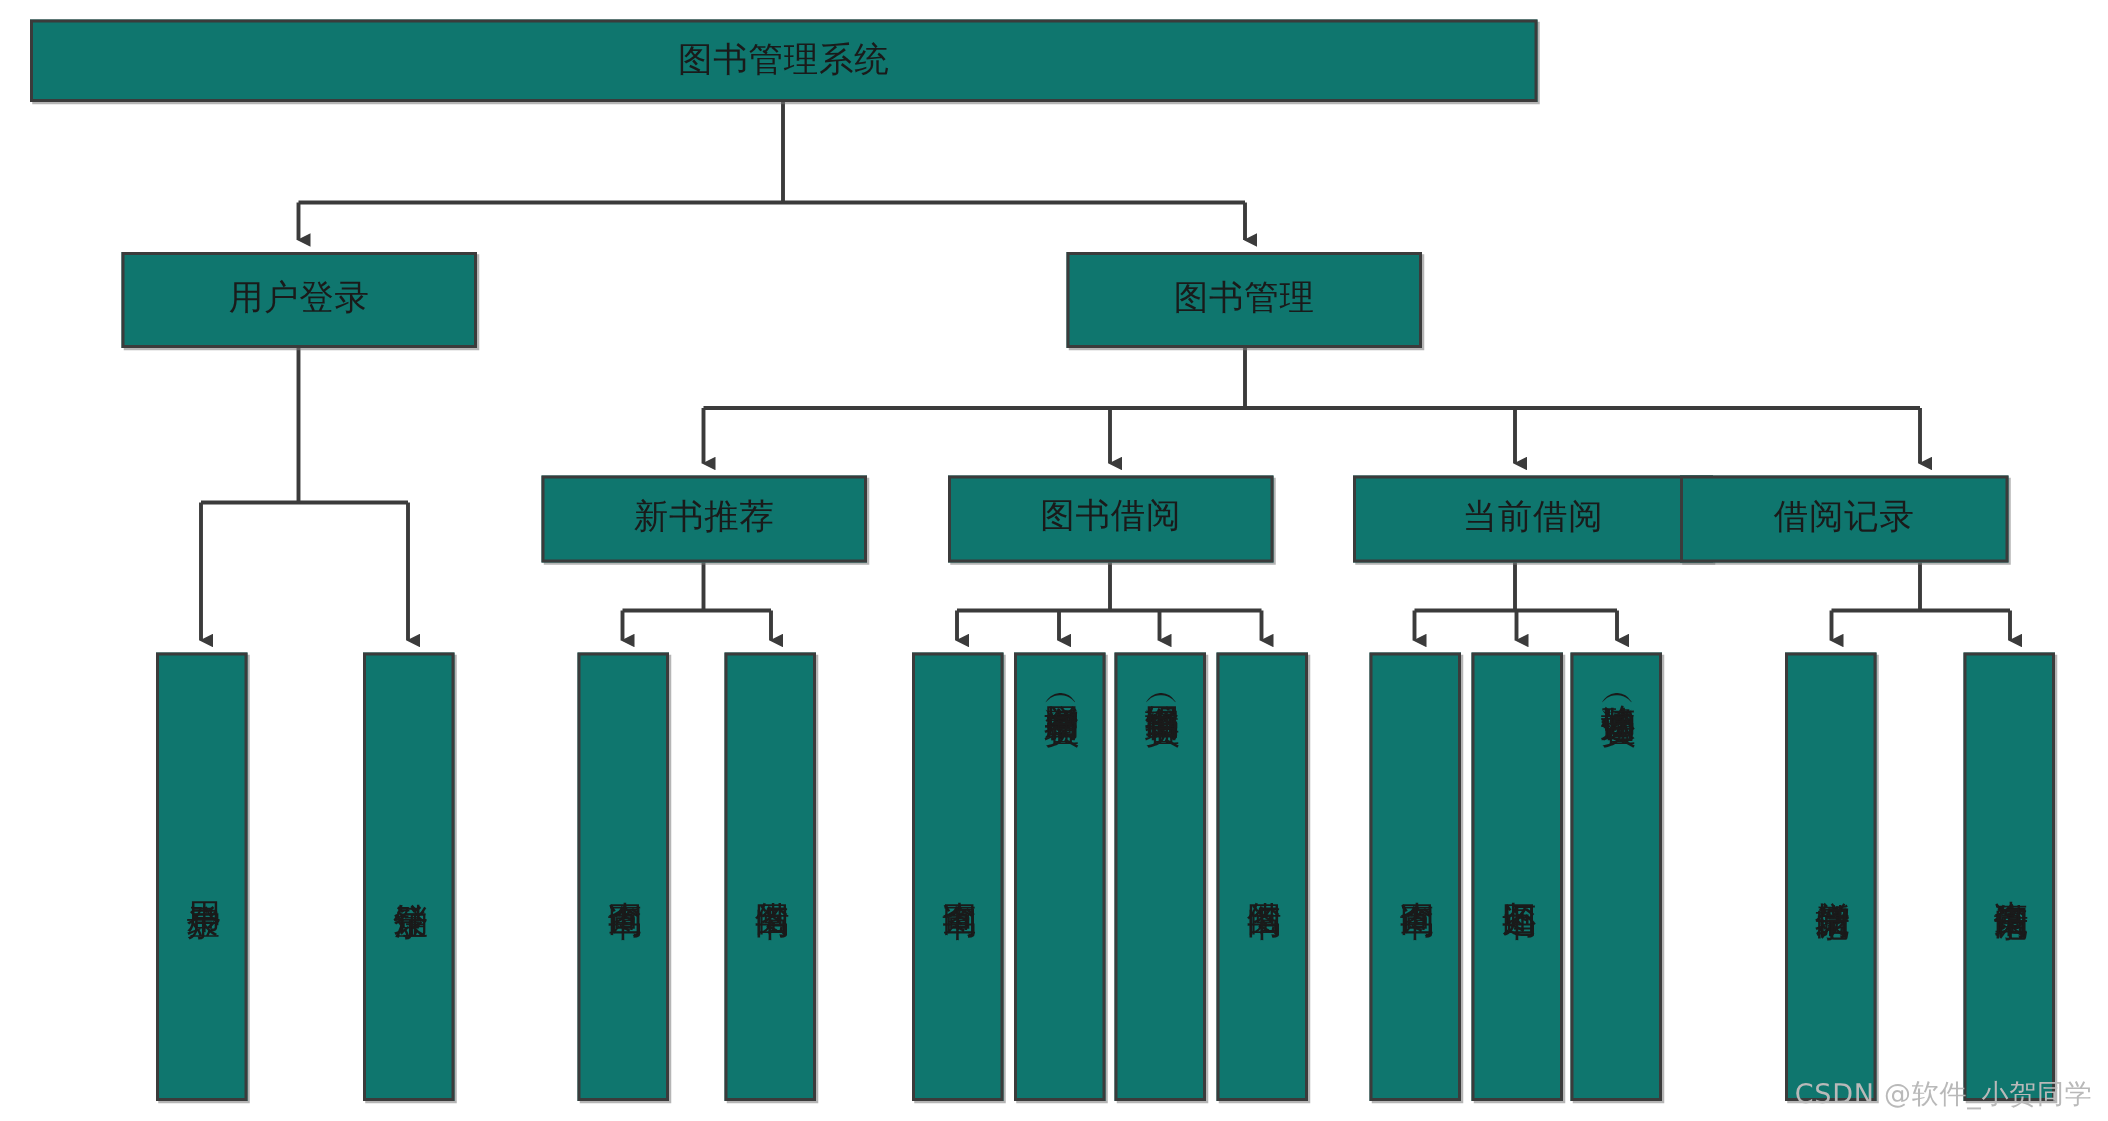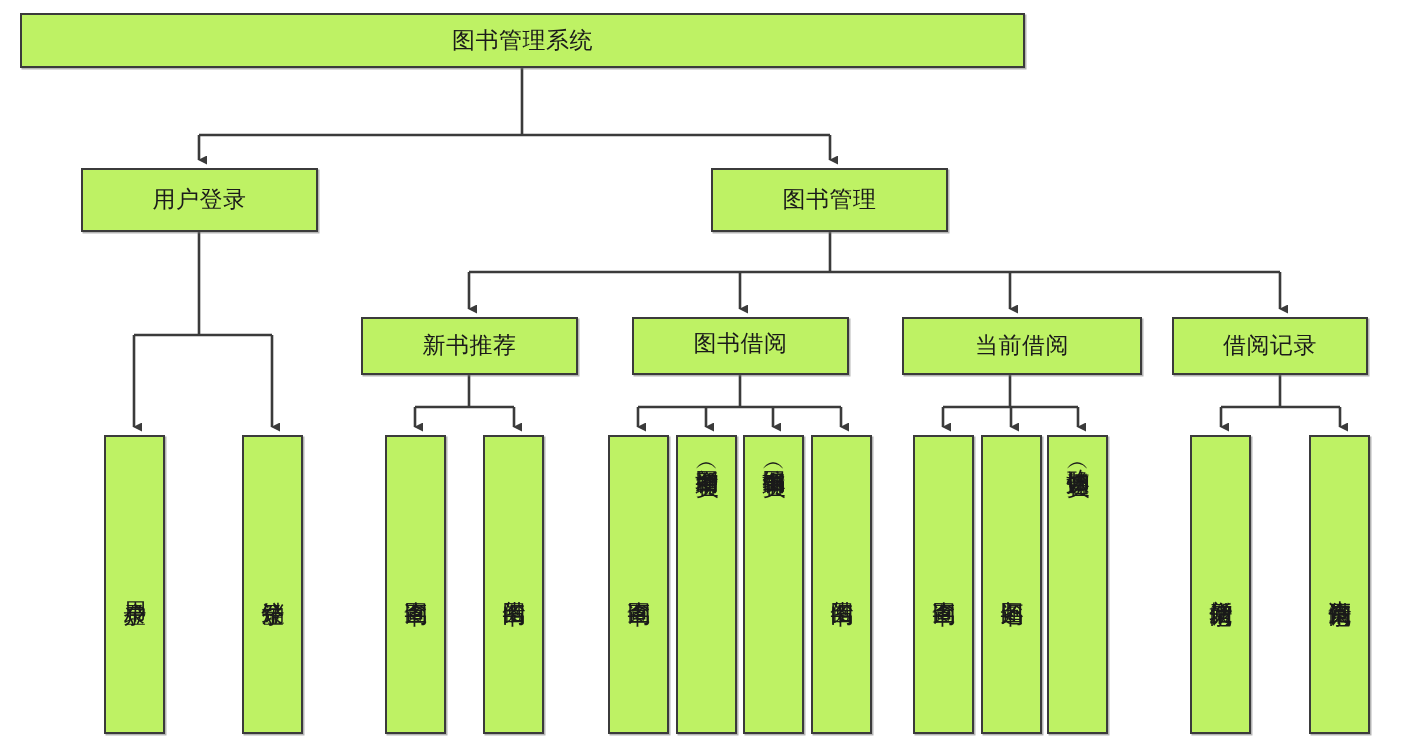--- a/index.html
+++ b/index.html
@@ -20,21 +20,21 @@
   #diagram-svg {
     position: absolute;
     left: 0;
     top: 0;
     width: 1405px;
     height: 747px;
   }
   .node-box {
     position: absolute;
     box-sizing: border-box;
-    background: #bef264;
+    background: #0f766e;
     border: 2px solid #3b3b3b;
     box-shadow: 1.5px 1.5px 0 0 rgba(120,120,120,0.55);
     display: flex;
     align-items: center;
     justify-content: center;
   }
   .node-label {
     color: #1a1a1a;
     font-size: 23px;
     line-height: 1.2;
@@ -140,21 +140,21 @@
 
   <div class="node-box" style="left:711px; top:168px; width:237px; height:64px;">
     <span class="node-label">图书管理</span>
   </div>
   <div class="node-box" style="left:632px; top:317px; width:217px; height:58px;font-family:Liberation Mono, monospace;">
     <span class="node-label">图书借阅</span>
   </div>
   <div class="node-box" style="left:902px; top:317px; width:240px; height:58px;">
     <span class="node-label">当前借阅</span>
   </div>
-  <div class="node-box" style="left:1172px; top:317px; width:196px; height:58px;">
+  <div class="node-box" style="left:1120px; top:317px; width:219px; height:58px;">
     <span class="node-label">借阅记录</span>
   </div>
 
   <div class="node-box vertical centered" style="left:104px; top:435px; width:61px; height:299px;">
     <span class="node-label">用户登录</span>
   </div>
   <div class="node-box vertical centered" style="left:242px; top:435px; width:61px; height:299px;">
     <span class="node-label">注销登录</span>
   </div>
 
@@ -188,14 +188,15 @@
     <span class="node-label">确认归还（管理员）</span>
   </div>
 
   <div class="node-box vertical centered" style="left:1190px; top:435px; width:61px; height:299px;">
     <span class="node-label">新增借阅记录</span>
   </div>
   <div class="node-box vertical centered" style="left:1309px; top:435px; width:61px; height:299px;">
     <span class="node-label">查询借阅记录</span>
   </div>
 
+  <div id="watermark">CSDN @软件_小贺同学</div>
 
 </div>
 
 </body></html>

